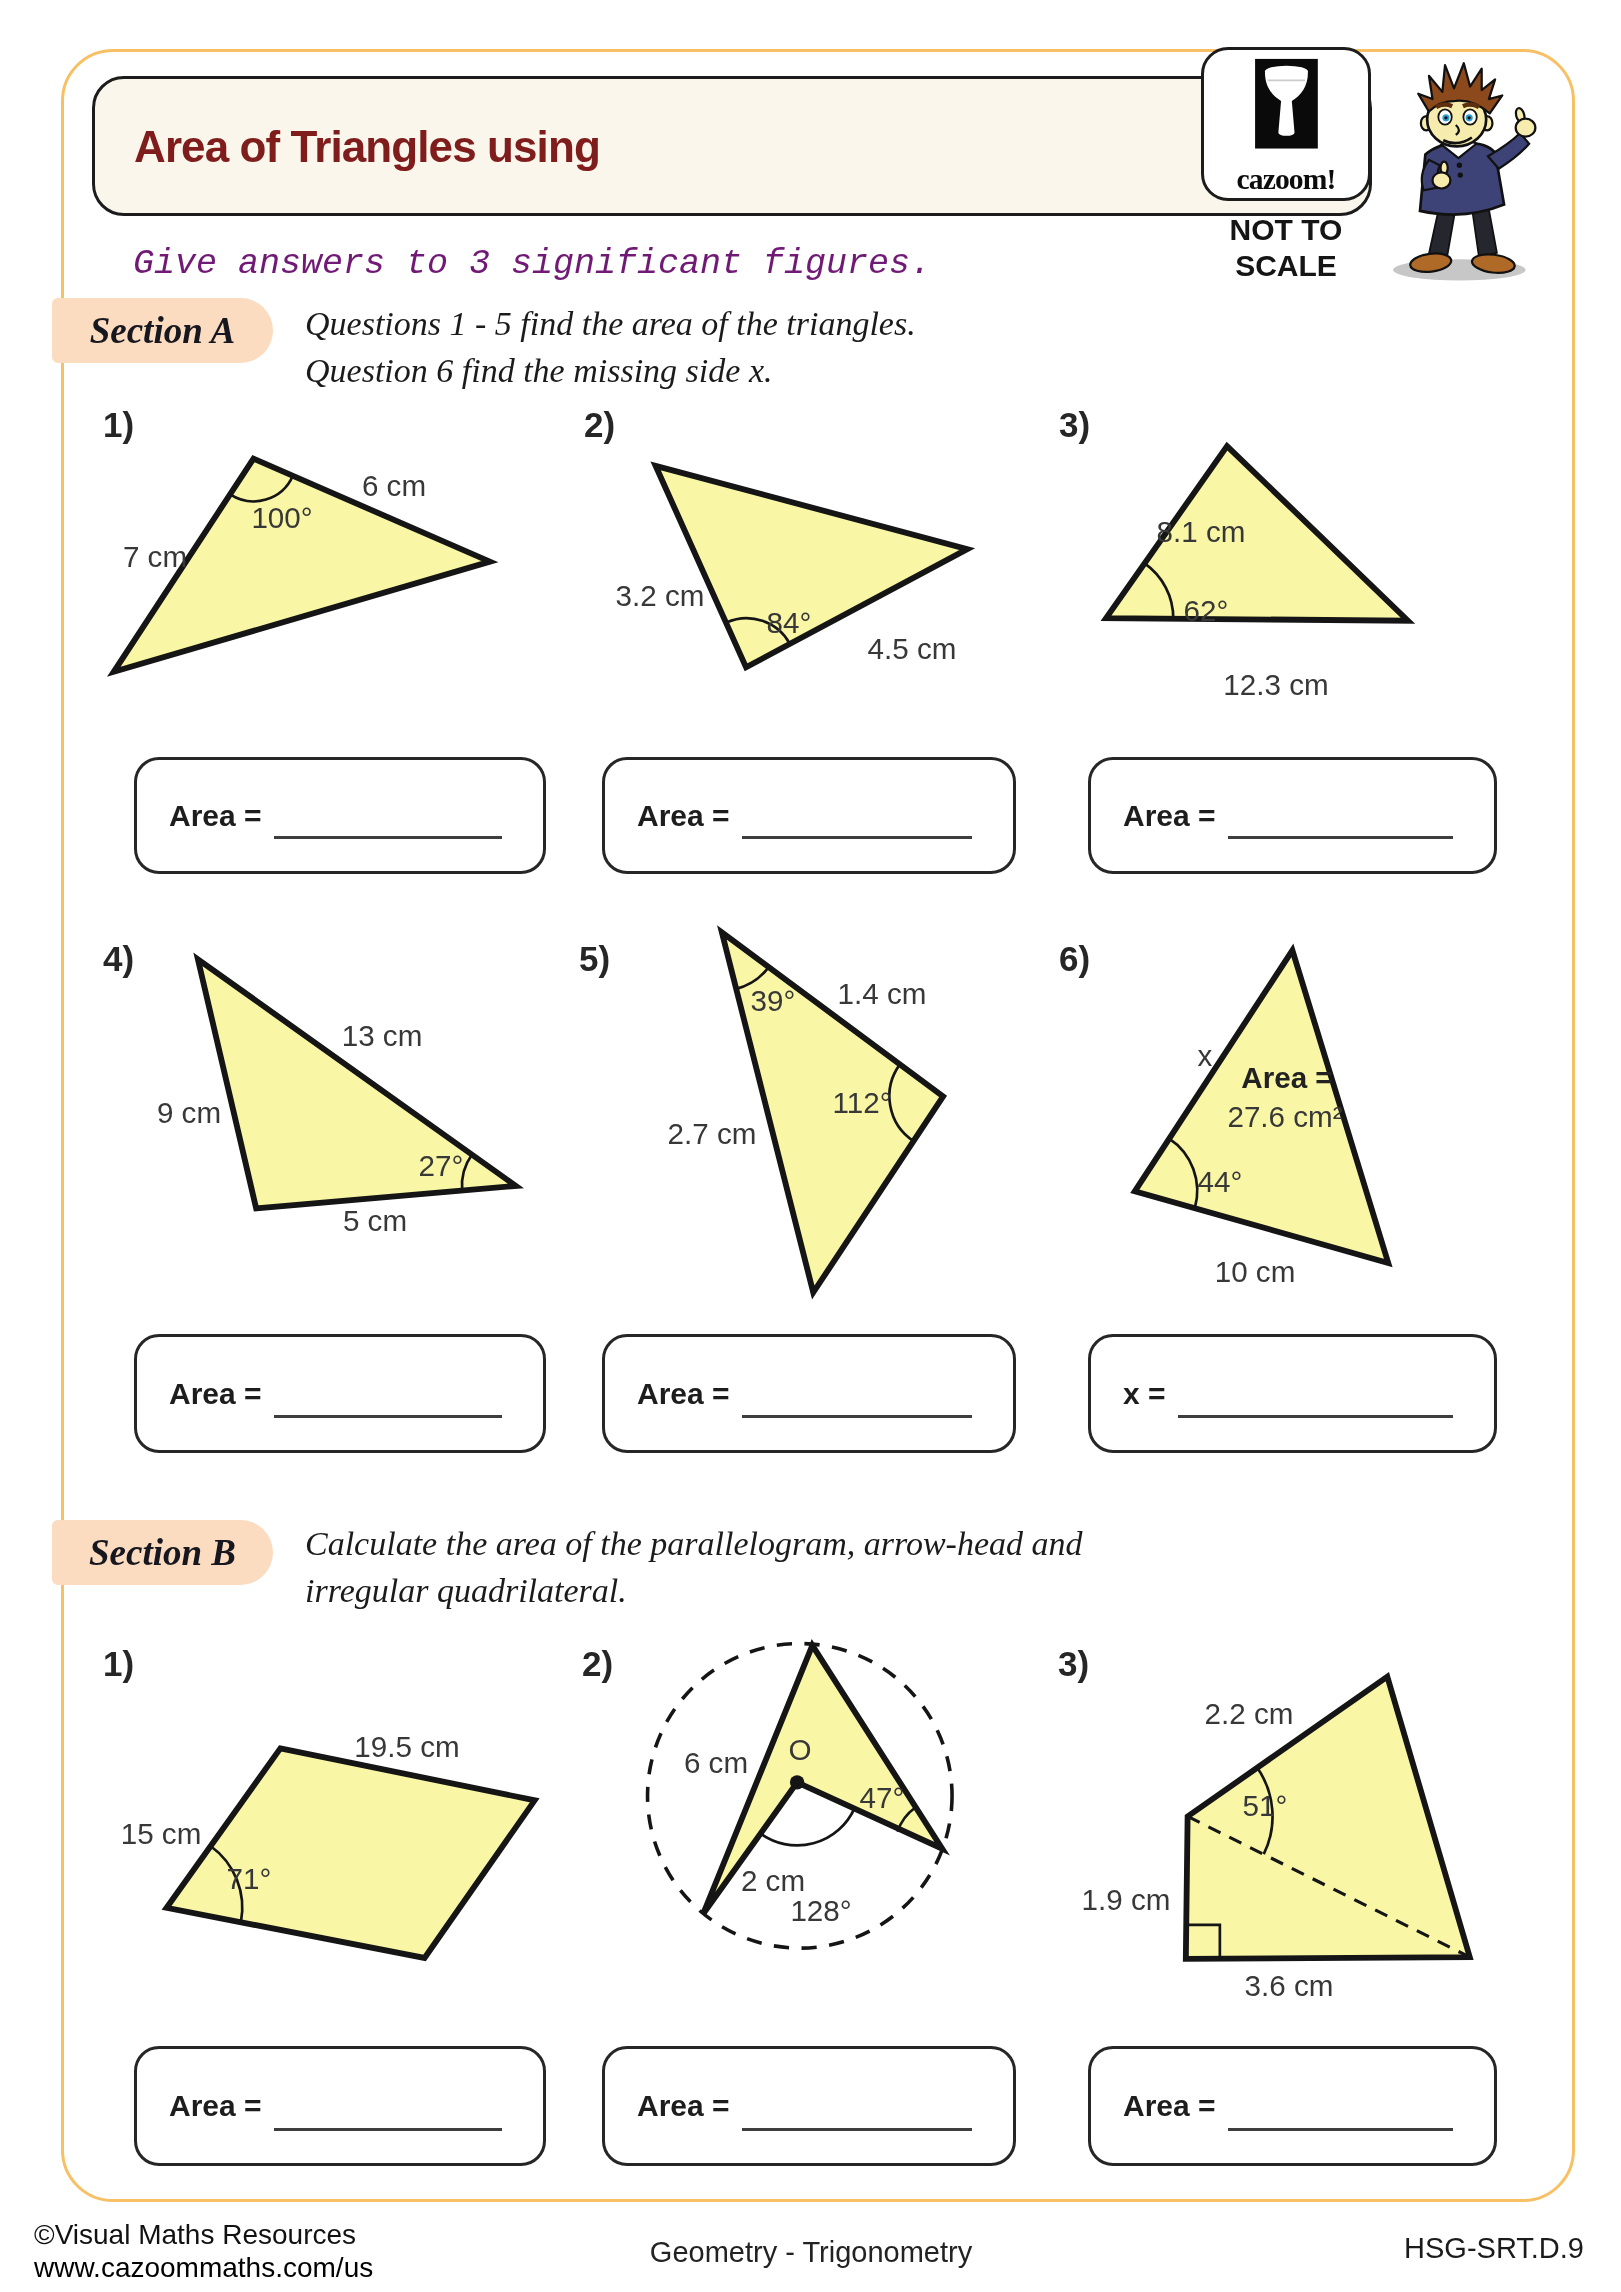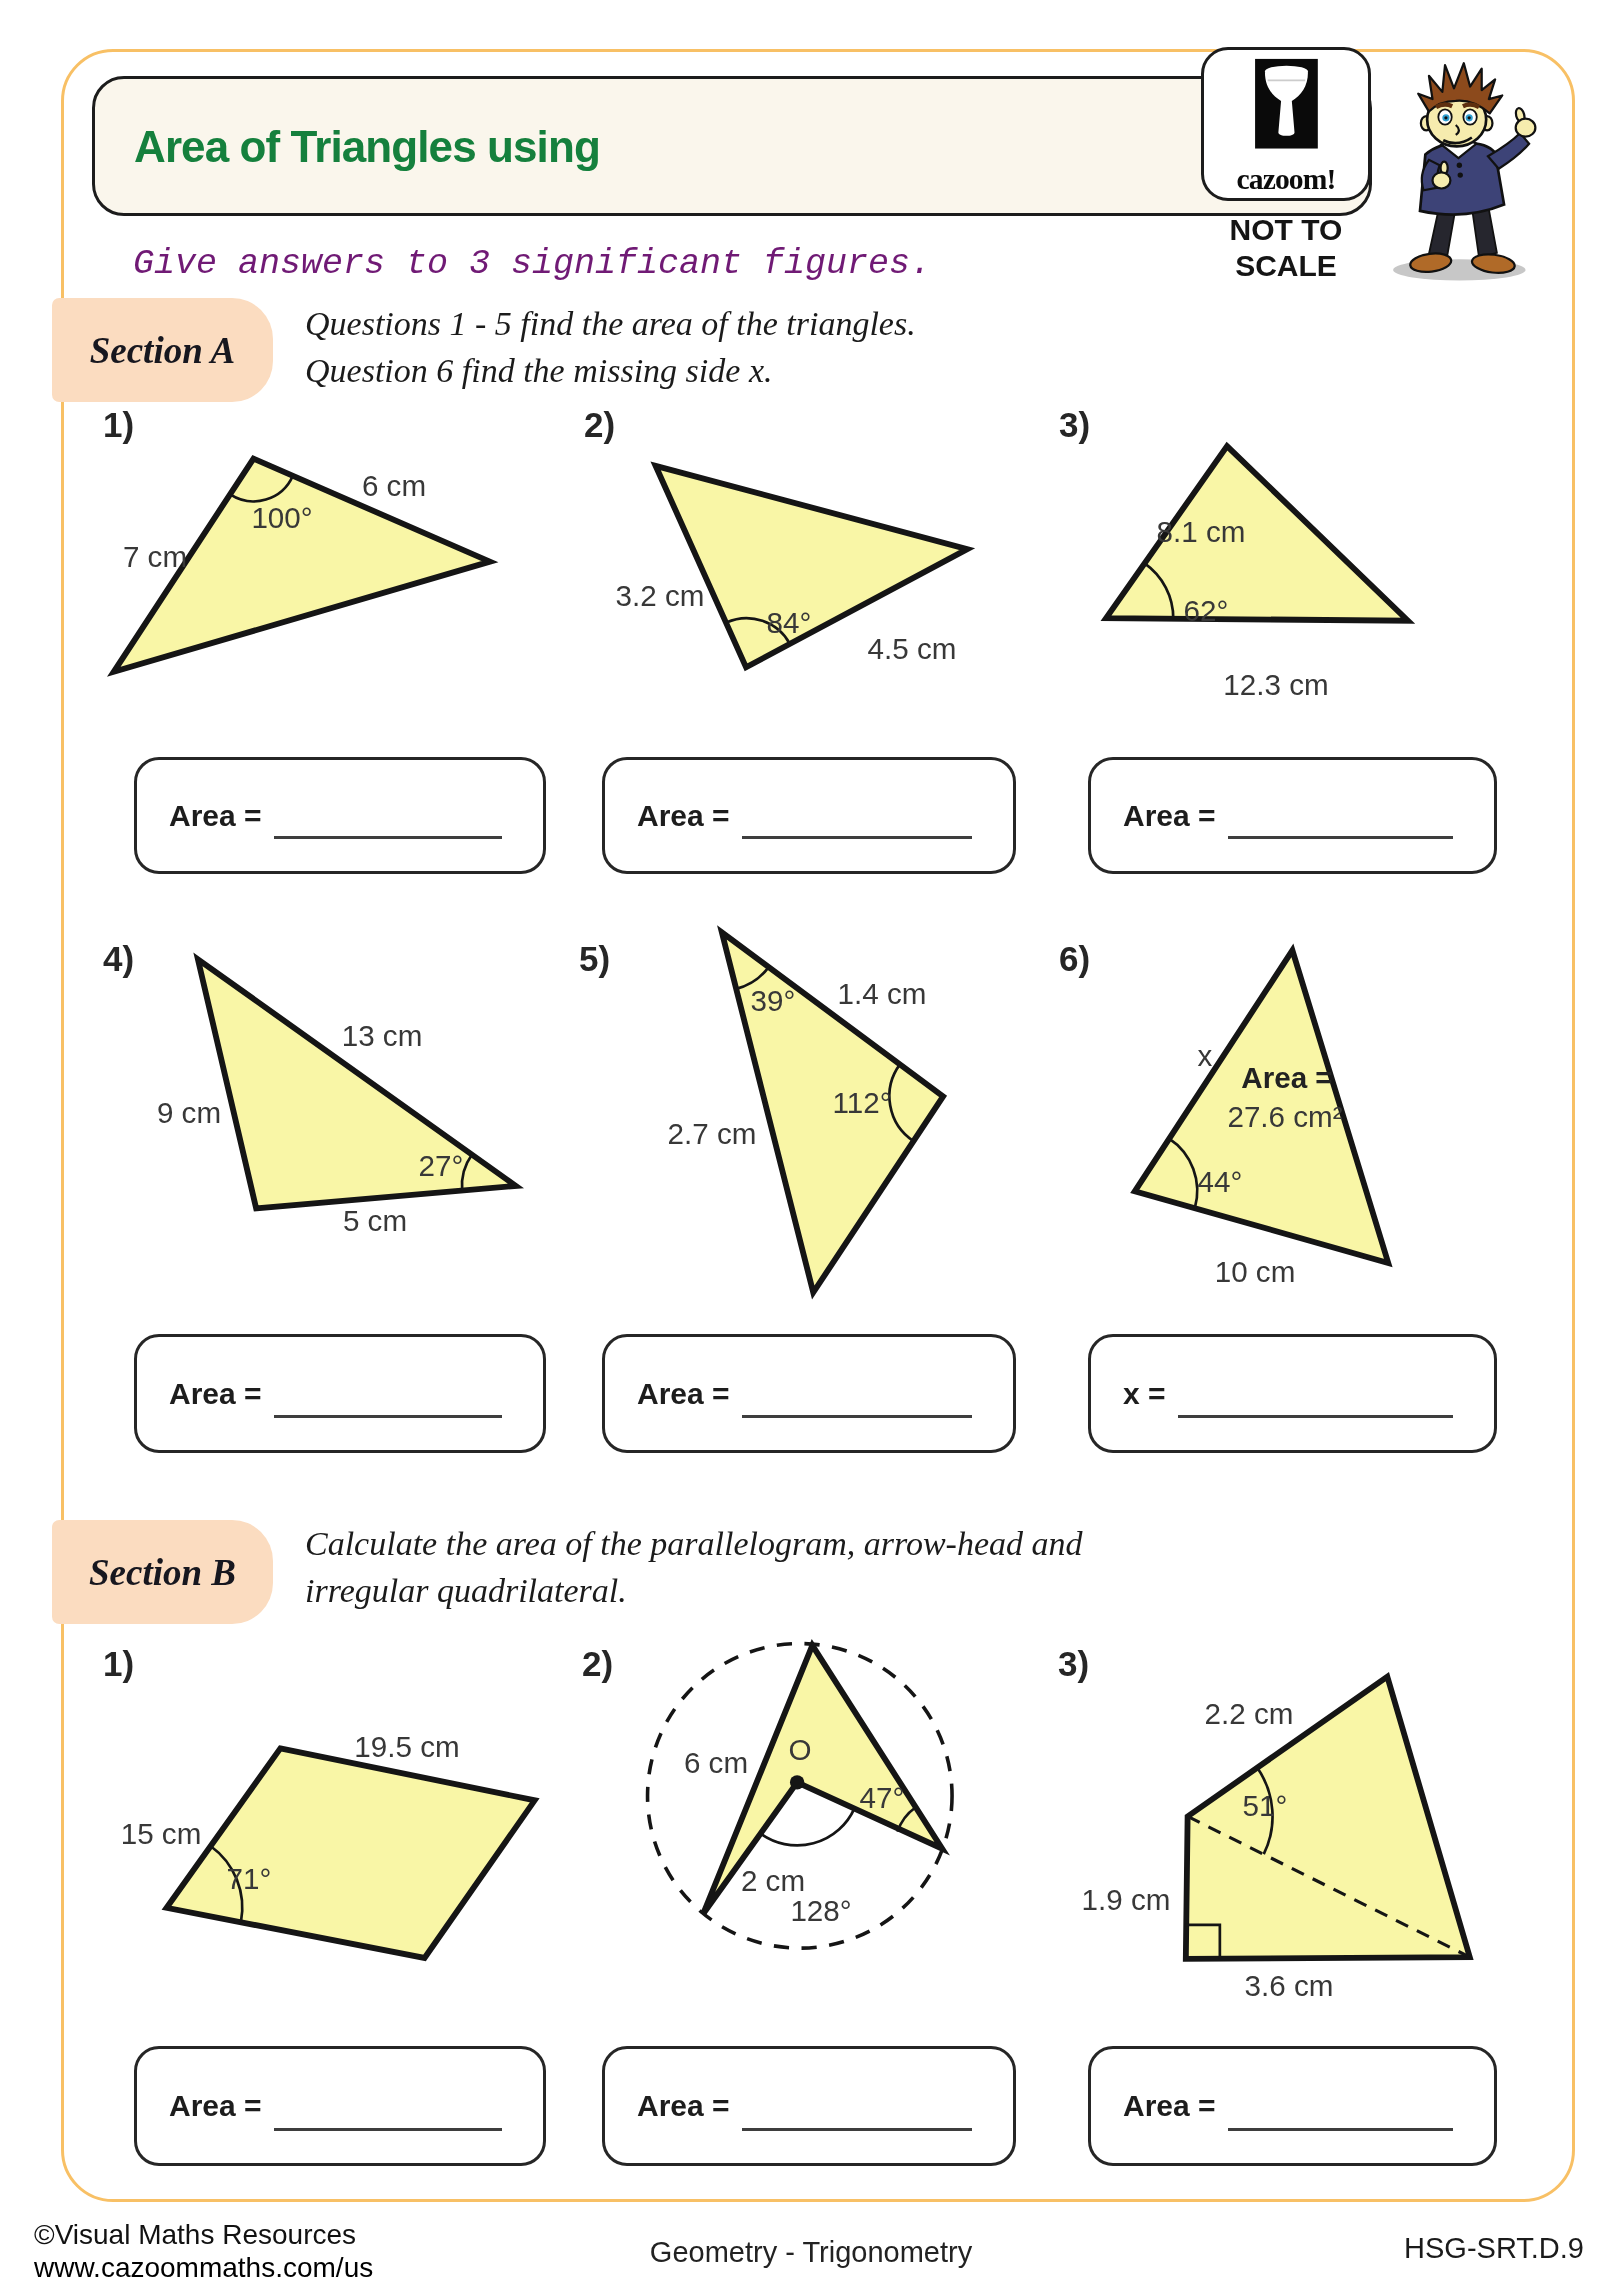--- a/index.html
+++ b/index.html
@@ -5,38 +5,38 @@
   html,body{margin:0;padding:0}
   body{width:1622px;height:2293px;position:relative;background:#ffffff;
        font-family:"Liberation Sans",sans-serif;overflow:hidden}
 
   .page-border{position:absolute;left:61px;top:49px;width:1508px;height:2147px;
        border:3.6px solid #F8C065;border-radius:52px}
 
   .title-box{position:absolute;left:92px;top:76px;width:1280px;height:140px;
        background:#FAF6EC;border:3.6px solid #1c1c1c;border-radius:32px;box-sizing:border-box;
        display:flex;flex-direction:column;justify-content:center;padding-left:39px}
-  .title-line{font-size:44px;font-weight:bold;color:#15803d;line-height:51px;letter-spacing:-0.9px}
+  .title-line{font-size:44px;font-weight:bold;color:#7f1d1d;line-height:51px;letter-spacing:-0.9px}
 
   .logo-box{position:absolute;left:1201px;top:47px;width:170px;height:154px;background:#ffffff;
        border:3.1px solid #1c1c1c;border-radius:27px;box-sizing:border-box}
   .logo-art{position:absolute;left:0;top:7.2px}
   .logo-text{position:absolute;left:0;right:0;top:113px;text-align:center;
        font-family:"Liberation Serif",serif;font-weight:bold;font-size:29.6px;
        letter-spacing:-0.9px;color:#0c0c0c}
 
   .character{position:absolute;left:1386px;top:54px}
 
   .nts{position:absolute;left:1198px;top:212px;width:176px;text-align:center;
        font-weight:bold;font-size:30px;line-height:36px;color:#151515}
 
   .intro{position:absolute;left:133px;top:244px;font-family:Liberation Mono, monospace;
        font-style:italic;font-size:35px;color:#701a75}
 
-  .pill{position:absolute;left:52px;width:221px;height:104px;background:#FBDCC0;
+  .pill{position:absolute;left:52px;width:221px;height:65px;background:#FBDCC0;
        border-radius:7.2px 41px 41px 7.2px;display:flex;align-items:center;justify-content:center;
        font-family:"Liberation Serif",serif;font-style:italic;font-weight:bold;
        font-size:37px;color:#17171f}
   .pill-a{top:298px}
   .pill-b{top:1520px}
 
   .instr{position:absolute;left:305px;font-family:"Liberation Serif",serif;font-style:italic;
        font-size:34px;line-height:47px;color:#1b1b1b}
   .instr-a{top:300px}
   .instr-b{top:1520px}

